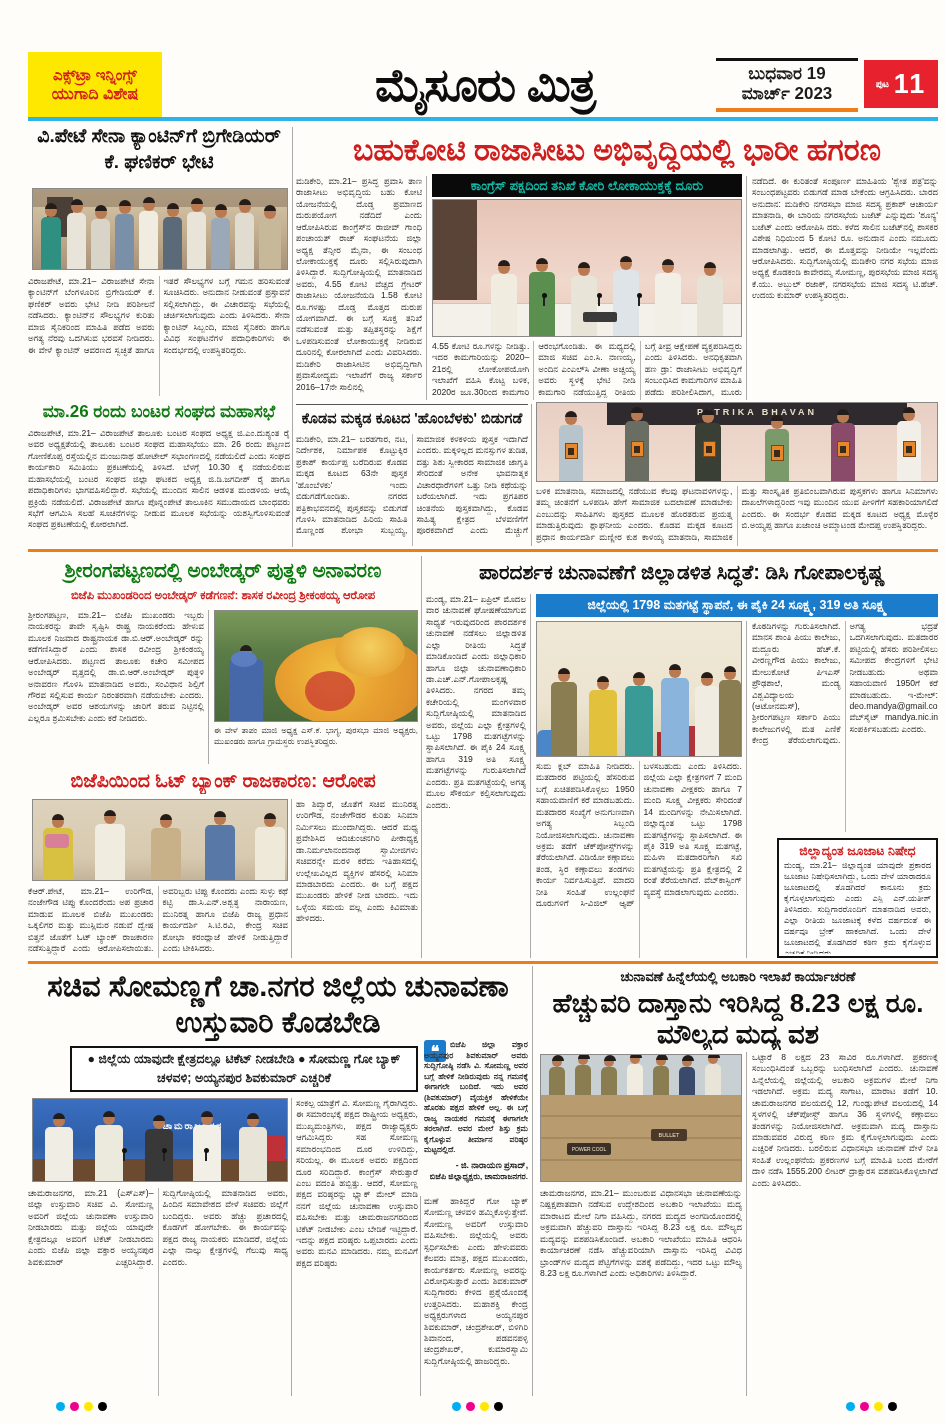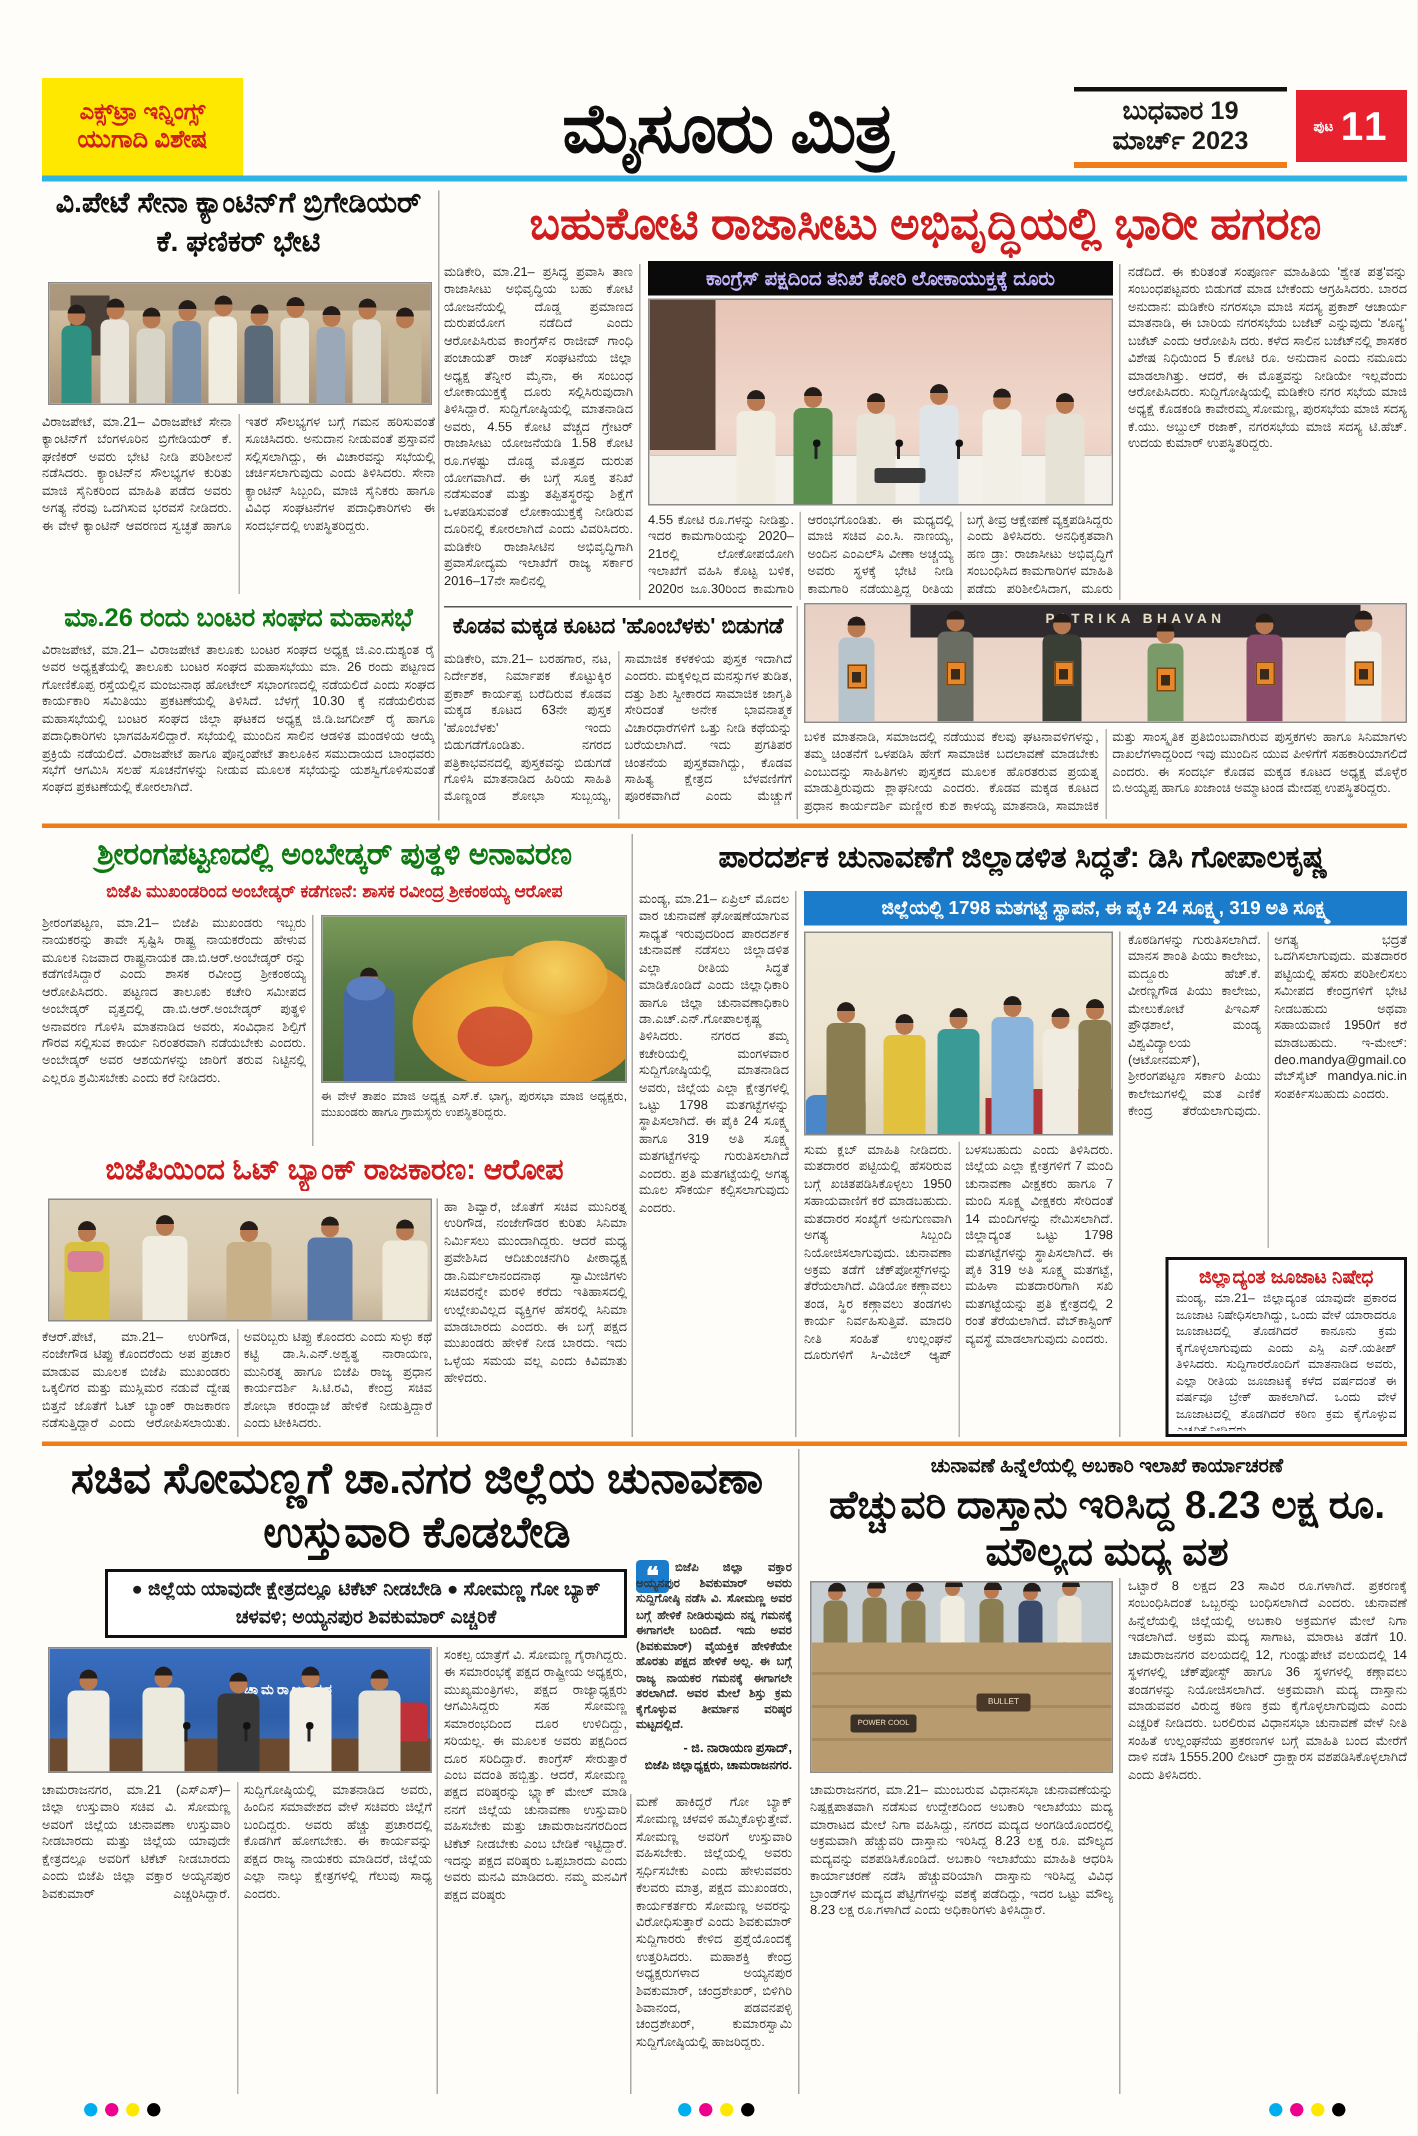--- a/index.html
+++ b/index.html
@@ -104,21 +104,21 @@
   <div class="abs body-text" style="left:28px;top:428px;width:262px;height:118px;">ವಿರಾಜಪೇಟೆ, ಮಾ.21– ವಿರಾಜಪೇಟೆ ತಾಲೂಕು ಬಂಟರ ಸಂಘದ ಅಧ್ಯಕ್ಷ ಜಿ.ಎಂ.ದುಶ್ಯಂತ ರೈ ಅವರ ಅಧ್ಯಕ್ಷತೆಯಲ್ಲಿ ತಾಲೂಕು ಬಂಟರ ಸಂಘದ ಮಹಾಸಭೆಯು ಮಾ. 26 ರಂದು ಪಟ್ಟಣದ ಗೋಣಿಕೊಪ್ಪ ರಸ್ತೆಯಲ್ಲಿನ ಮಂಜುನಾಥ ಹೋಟೇಲ್ ಸಭಾಂಗಣದಲ್ಲಿ ನಡೆಯಲಿದೆ ಎಂದು ಸಂಘದ ಕಾರ್ಯಕಾರಿ ಸಮಿತಿಯು ಪ್ರಕಟಣೆಯಲ್ಲಿ ತಿಳಿಸಿದೆ. ಬೆಳಗ್ಗೆ 10.30 ಕ್ಕೆ ನಡೆಯಲಿರುವ ಮಹಾಸಭೆಯಲ್ಲಿ ಬಂಟರ ಸಂಘದ ಜಿಲ್ಲಾ ಘಟಕದ ಅಧ್ಯಕ್ಷ ಜಿ.ಡಿ.ಜಗದೀಶ್ ರೈ ಹಾಗೂ ಪದಾಧಿಕಾರಿಗಳು ಭಾಗವಹಿಸಲಿದ್ದಾರೆ. ಸಭೆಯಲ್ಲಿ ಮುಂದಿನ ಸಾಲಿನ ಆಡಳಿತ ಮಂಡಳಿಯ ಆಯ್ಕೆ ಪ್ರಕ್ರಿಯೆ ನಡೆಯಲಿದೆ. ವಿರಾಜಪೇಟೆ ಹಾಗೂ ಪೊನ್ನಂಪೇಟೆ ತಾಲೂಕಿನ ಸಮುದಾಯದ ಬಾಂಧವರು ಸಭೆಗೆ ಆಗಮಿಸಿ ಸಲಹೆ ಸೂಚನೆಗಳನ್ನು ನೀಡುವ ಮೂಲಕ ಸಭೆಯನ್ನು ಯಶಸ್ವಿಗೊಳಿಸುವಂತೆ ಸಂಘದ ಪ್ರಕಟಣೆಯಲ್ಲಿ ಕೋರಲಾಗಿದೆ.</div>
 
   <div class="vrule" style="left:292px;top:127px;height:420px;"></div>
 
   <div class="abs hl hl-red nowrap" style="left:296px;top:128px;width:642px;height:44px;font-size:30px;line-height:44px;">ಬಹುಕೋಟಿ ರಾಜಾಸೀಟು ಅಭಿವೃದ್ಧಿಯಲ್ಲಿ ಭಾರೀ ಹಗರಣ</div>
 
   <div class="abs body-text" style="left:296px;top:176px;width:126px;height:224px;">ಮಡಿಕೇರಿ, ಮಾ.21– ಪ್ರಸಿದ್ಧ ಪ್ರವಾಸಿ ತಾಣ ರಾಜಾಸೀಟು ಅಭಿವೃದ್ಧಿಯ ಬಹು ಕೋಟಿ ಯೋಜನೆಯಲ್ಲಿ ದೊಡ್ಡ ಪ್ರಮಾಣದ ದುರುಪಯೋಗ ನಡೆದಿದೆ ಎಂದು ಆರೋಪಿಸಿರುವ ಕಾಂಗ್ರೆಸ್‌ನ ರಾಜೀವ್ ಗಾಂಧಿ ಪಂಚಾಯತ್ ರಾಜ್ ಸಂಘಟನೆಯ ಜಿಲ್ಲಾ ಅಧ್ಯಕ್ಷ ತೆನ್ನೀರ ಮೈನಾ, ಈ ಸಂಬಂಧ ಲೋಕಾಯುಕ್ತಕ್ಕೆ ದೂರು ಸಲ್ಲಿಸಿರುವುದಾಗಿ ತಿಳಿಸಿದ್ದಾರೆ. ಸುದ್ದಿಗೋಷ್ಠಿಯಲ್ಲಿ ಮಾತನಾಡಿದ ಅವರು, 4.55 ಕೋಟಿ ವೆಚ್ಚದ ಗ್ರೇಟರ್ ರಾಜಾಸೀಟು ಯೋಜನೆಯಡಿ 1.58 ಕೋಟಿ ರೂ.ಗಳಷ್ಟು ದೊಡ್ಡ ಮೊತ್ತದ ದುರುಪ ಯೋಗವಾಗಿದೆ. ಈ ಬಗ್ಗೆ ಸೂಕ್ತ ತನಿಖೆ ನಡೆಸುವಂತೆ ಮತ್ತು ತಪ್ಪಿತಸ್ಥರನ್ನು ಶಿಕ್ಷೆಗೆ ಒಳಪಡಿಸುವಂತೆ ಲೋಕಾಯುಕ್ತಕ್ಕೆ ನೀಡಿರುವ ದೂರಿನಲ್ಲಿ ಕೋರಲಾಗಿದೆ ಎಂದು ವಿವರಿಸಿದರು. ಮಡಿಕೇರಿ ರಾಜಾಸೀಟಿನ ಅಭಿವೃದ್ಧಿಗಾಗಿ ಪ್ರವಾಸೋದ್ಯಮ ಇಲಾಖೆಗೆ ರಾಜ್ಯ ಸರ್ಕಾರ 2016–17ನೇ ಸಾಲಿನಲ್ಲಿ</div>
   <div class="vrule" style="left:426px;top:176px;height:224px;"></div>
 
   <div class="abs" style="left:432px;top:174px;width:310px;height:23px;background:#0a0a0a;display:flex;align-items:center;justify-content:center;">
-    <span style="color:#c4b5fd;font-weight:bold;font-size:13px;white-space:nowrap;">ಕಾಂಗ್ರೆಸ್ ಪಕ್ಷದಿಂದ ತನಿಖೆ ಕೋರಿ ಲೋಕಾಯುಕ್ತಕ್ಕೆ ದೂರು</span>
+    <span style="color:#14b8a6;font-weight:bold;font-size:13px;white-space:nowrap;">ಕಾಂಗ್ರೆಸ್ ಪಕ್ಷದಿಂದ ತನಿಖೆ ಕೋರಿ ಲೋಕಾಯುಕ್ತಕ್ಕೆ ದೂರು</span>
   </div>
 
   <div class="photo" style="left:432px;top:199px;width:310px;height:138px;background:linear-gradient(180deg,#e6c4b6 0%,#f0d8cc 60%,#e8cabc 100%);">
     <div class="abs" style="left:0;top:0;width:44px;height:100px;background:#5a4438;"></div>
     <div class="abs" style="left:0;bottom:0;width:310px;height:32px;background:#f4f1ea;border-top:1px solid #cfc8ba;"></div>
     <div class="person" style="left:58px;width:26px;height:62px;background:#f0ece0;">
         <i class="hd"></i>
       </div>
     <div class="person" style="left:96px;width:26px;height:64px;background:#5a8f50;">
         <i class="hd"></i>

